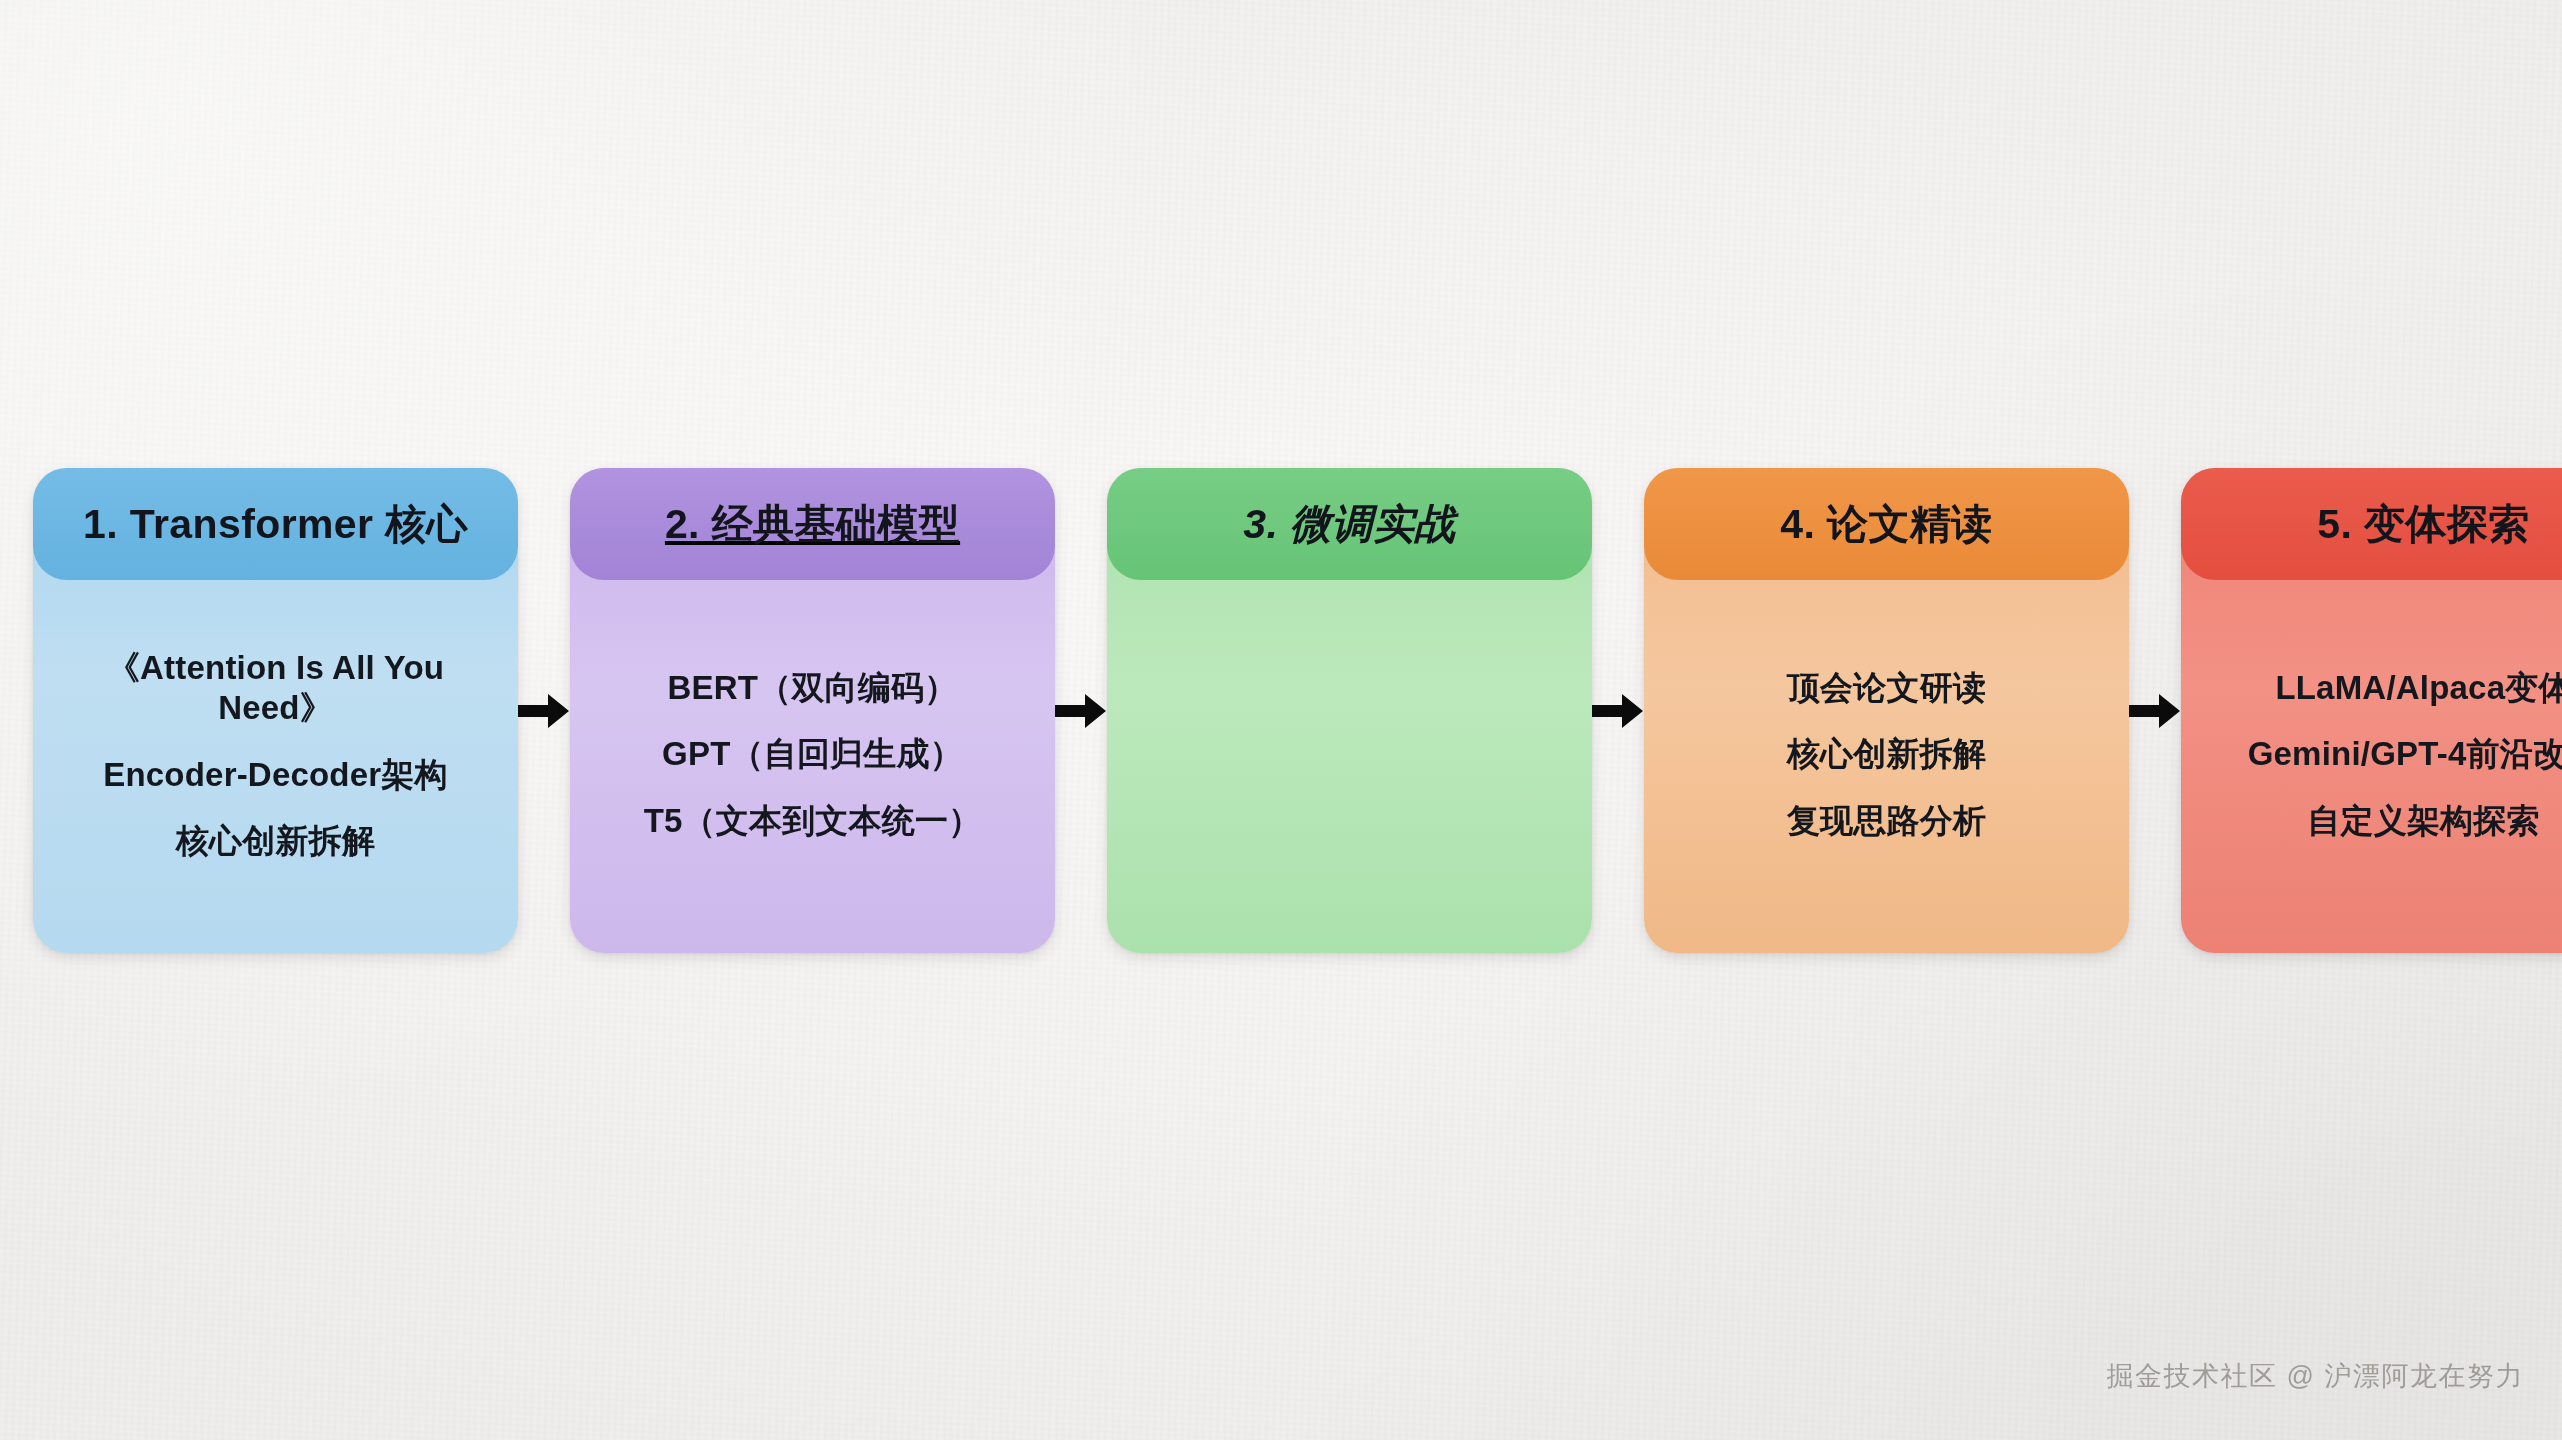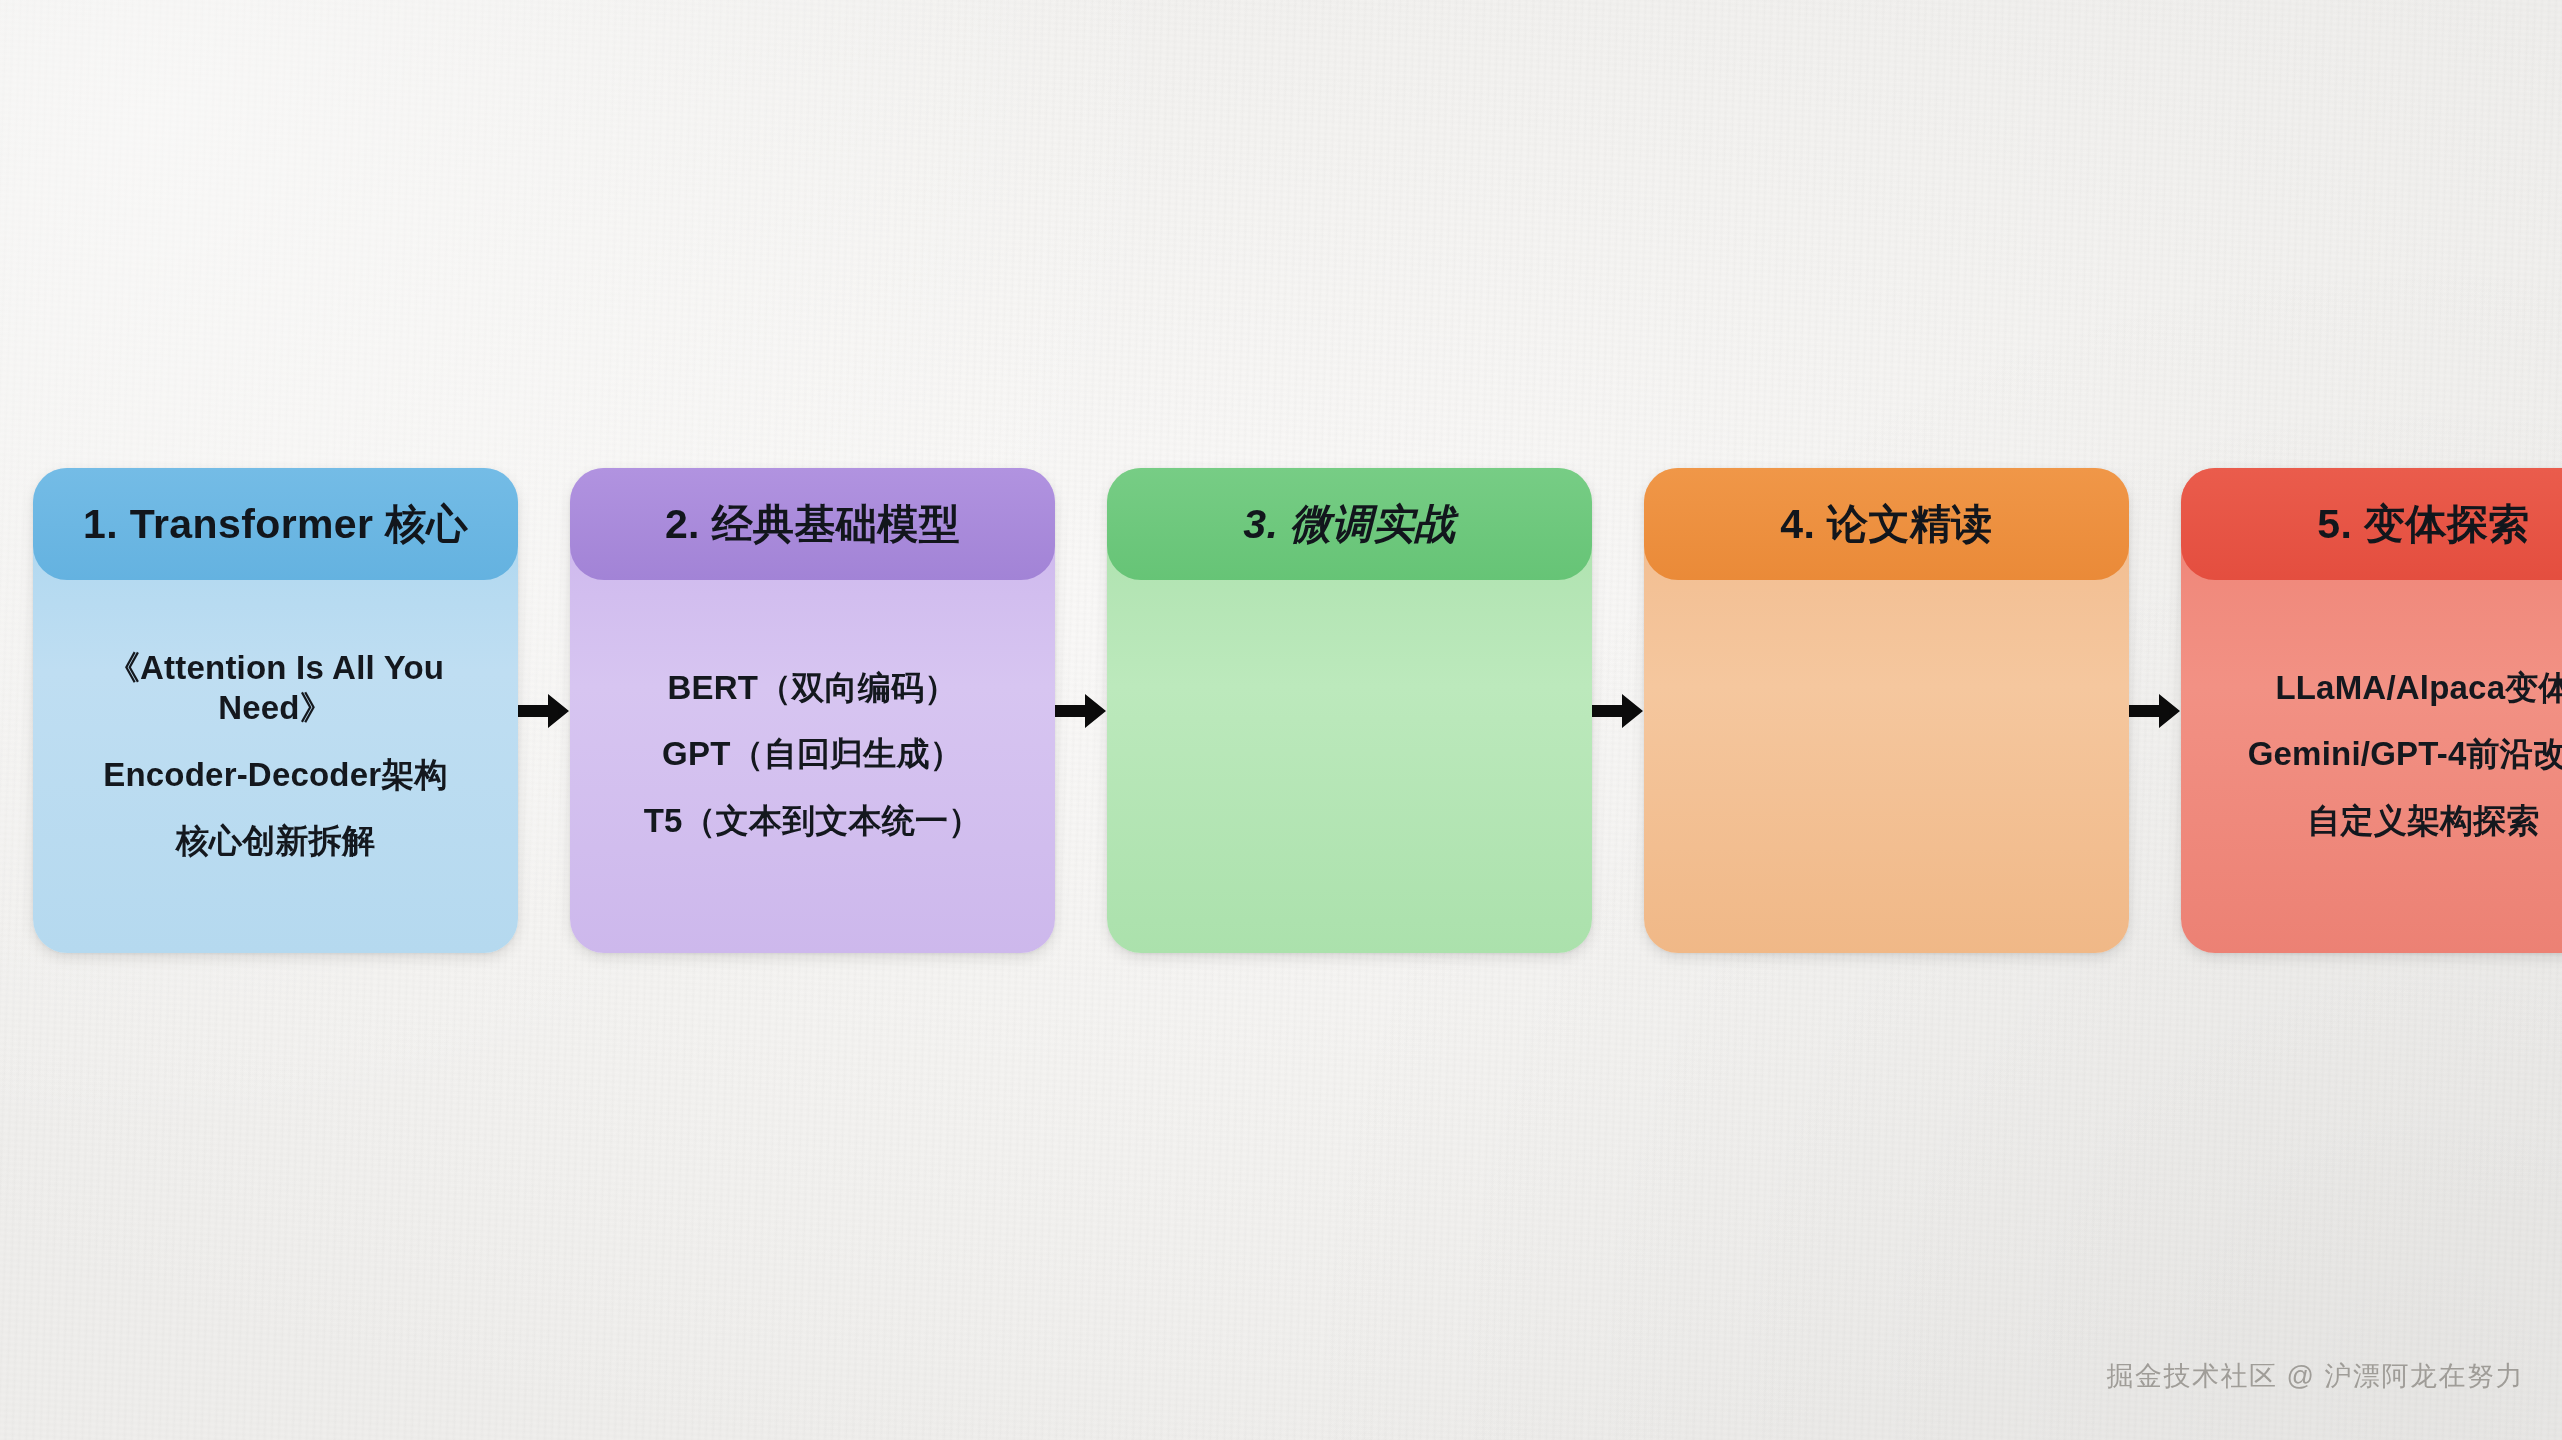--- a/index.html
+++ b/index.html
@@ -98,21 +98,21 @@
     text-align:center;
     line-height:1.22;
     max-width:100%;
     letter-spacing:0.2px;
   }
 
   
   .c1 .card-header { background:linear-gradient(180deg,#74bce6 0%,#64b2e0 100%);justify-content:center; }
   .c1 .card-body   { background:linear-gradient(180deg,#a9d5ef 0%,#bfdef2 42%,#b5d9ef 100%); }
   
-  .c2 .card-header { background:linear-gradient(180deg,#b193e0 0%,#a283d6 100%); }
+  .c2 .card-header { background:linear-gradient(180deg,#b193e0 0%,#a283d6 100%);text-decoration:underline; }
   .c2 .card-body   { background:linear-gradient(180deg,#cbb4ec 0%,#d7c5f1 45%,#cdb8ec 100%); }
   
   .c3 .card-header { background:linear-gradient(180deg,#77cd85 0%,#66c476 100%);font-style:italic; }
   .c3 .card-body   { background:linear-gradient(180deg,#aae0ab 0%,#bce9bc 45%,#abe1ac 100%); }
   
   .c4 .card-header { background:linear-gradient(180deg,#f09748 0%,#ea8a38 100%);text-align:center; }
   .c4 .card-body   { background:linear-gradient(180deg,#f1ba8c 0%,#f5c79e 45%,#f0b887 100%); }
   
   .c5 .card-header { background:linear-gradient(180deg,#ea5c4c 0%,#e44e3f 100%); }
   .c5 .card-body   { background:linear-gradient(180deg,#ee8274 0%,#f29184 45%,#ec8174 100%); }
@@ -194,20 +194,25 @@
       <svg width="52" height="42" viewBox="0 0 52 42">
         <path d="M0 15 H30 V4 L51 21 L30 38 V27 H0 Z" fill="#0b0b0b"></path>
       </svg>
     </div>
 
     <div class="card c4">
       <div class="card-body"></div>
       <div class="card-header">
         <span class="card-header-title">4. 论文精读</span>
       </div>
+      <div class="card-lines">
+        <div class="card-line">顶会论文研读</div>
+        <div class="card-line">核心创新拆解</div>
+        <div class="card-line">复现思路分析</div>
+      </div>
     </div>
 
     <div class="arrow">
       <svg width="52" height="42" viewBox="0 0 52 42">
         <path d="M0 15 H30 V4 L51 21 L30 38 V27 H0 Z" fill="#0b0b0b"></path>
       </svg>
     </div>
 
     <div class="card c5">
       <div class="card-body"></div>

